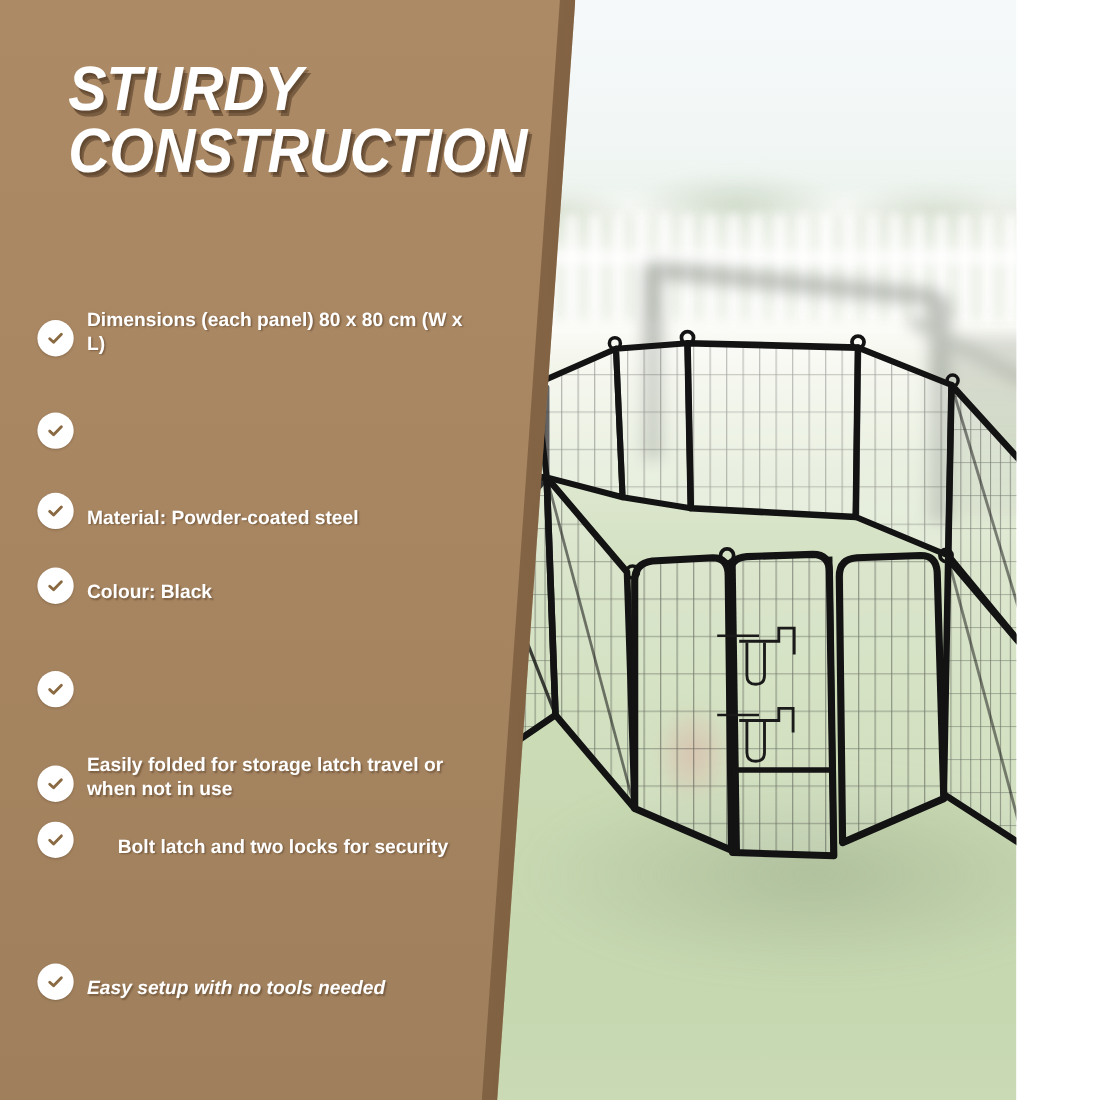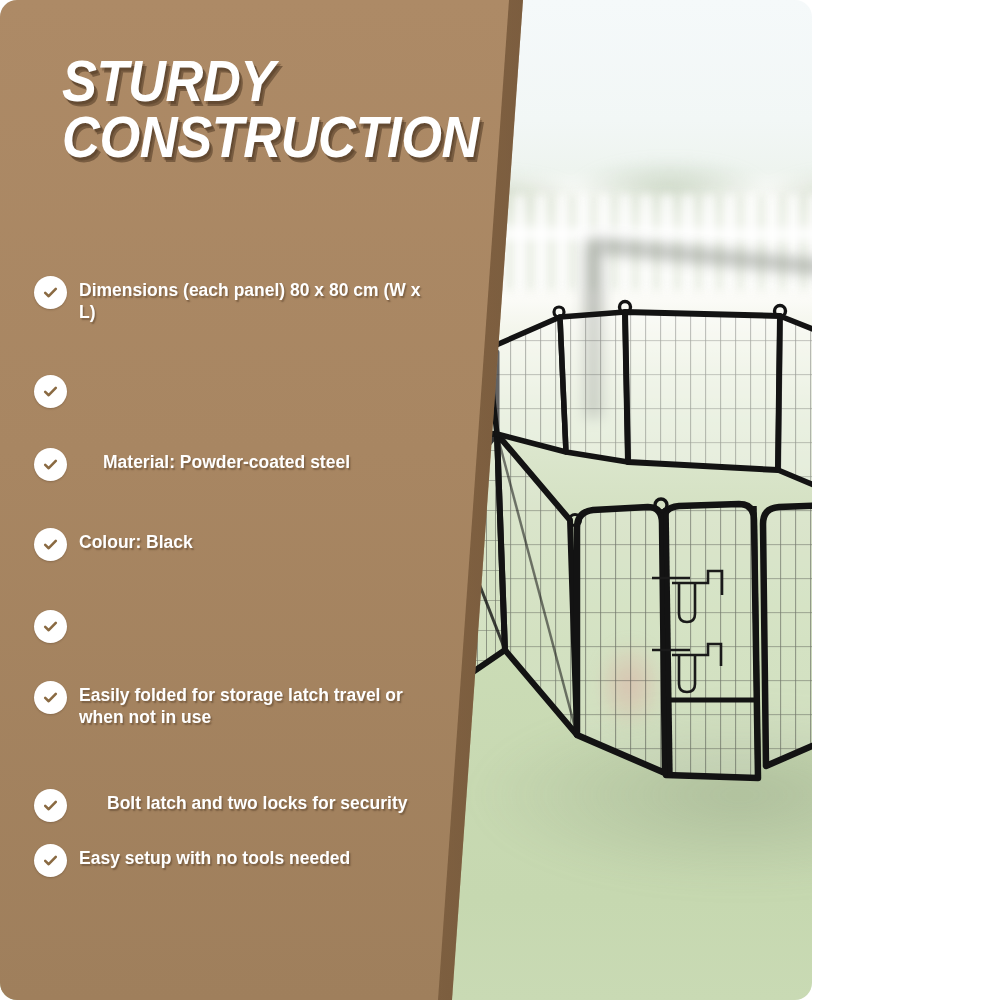--- a/index.html
+++ b/index.html
@@ -2,23 +2,22 @@
 <html><head>
 <meta charset="utf-8">
 <title>Sturdy Construction — Pet Playpen Feature Panel</title>
 <style>
   * { margin:0; padding:0; box-sizing:border-box; }
   html,body { width:1000px; height:1000px; overflow:hidden; background:#fff; }
   body { font-family:"Liberation Sans", sans-serif; }
 
   #stage {
     position:relative;
-    width:812px; height:1000px;
+    width:924px; height:1000px;
     overflow:hidden;
-    border-radius:17px;
   }
 
   
   .photo {
     position:absolute; inset:0;
     background:
       linear-gradient(to bottom,
         #f5f9fa 0%,
         #f2f7f6 12%,
         #eef4ef 17%,
@@ -129,21 +128,21 @@
     transform:scaleX(.92);
     transform-origin:left top;
     text-shadow:4px 5px 0 rgba(60,40,22,.45), 2px 3px 1px rgba(60,40,22,.35);
     white-space:pre-line;
   }
 
   
   .list { position:absolute; left:34px; top:276px; width:420px; }
   .bullet {
     position:absolute; left:0;
-    display:flex; align-items:flex-start; gap:12px;
+    display:flex; align-items:flex-end; gap:12px;
   }
   .chk {
     flex:0 0 auto;
     width:33px; height:33px; border-radius:50%;
     background:#ffffff;
     display:flex; align-items:center; justify-content:center;
     box-shadow:0 1px 2px rgba(60,40,22,.25);
   }
   .chk svg { display:block; }
   .btxt {
@@ -322,23 +321,23 @@
             <path d="M4.2 9.9 L7.7 13.2 L14.8 5.9" fill="none" stroke="#8A6A42" stroke-width="2.6" stroke-linecap="round" stroke-linejoin="round"></path>
           </svg>
         </span>
       </div>
       <div class="bullet" style="top: 172px;">
         <span class="chk">
           <svg width="19" height="19" viewBox="0 0 19 19" aria-hidden="true">
             <path d="M4.2 9.9 L7.7 13.2 L14.8 5.9" fill="none" stroke="#8A6A42" stroke-width="2.6" stroke-linecap="round" stroke-linejoin="round"></path>
           </svg>
         </span>
-        <span class="btxt" style="white-space: nowrap; margin-left: 24px;">Material: Powder-coated steel</span>
-      </div>
-      <div class="bullet" style="top: 252px;">
+        <span class="btxt" style="white-space: nowrap;">Material: Powder-coated steel</span>
+      </div>
+      <div class="bullet" style="top: 240px;">
         <span class="chk">
           <svg width="19" height="19" viewBox="0 0 19 19" aria-hidden="true">
             <path d="M4.2 9.9 L7.7 13.2 L14.8 5.9" fill="none" stroke="#8A6A42" stroke-width="2.6" stroke-linecap="round" stroke-linejoin="round"></path>
           </svg>
         </span>
         <span class="btxt" style="white-space: nowrap;">Colour: Black</span>
       </div>
       <div class="bullet" style="top: 334px;">
         <span class="chk">
           <svg width="19" height="19" viewBox="0 0 19 19" aria-hidden="true">
@@ -347,29 +346,29 @@
         </span>
       </div>
       <div class="bullet" style="top: 405px;">
         <span class="chk">
           <svg width="19" height="19" viewBox="0 0 19 19" aria-hidden="true">
             <path d="M4.2 9.9 L7.7 13.2 L14.8 5.9" fill="none" stroke="#8A6A42" stroke-width="2.6" stroke-linecap="round" stroke-linejoin="round"></path>
           </svg>
         </span>
         <span class="btxt">Easily folded for storage latch travel or when not in use</span>
       </div>
-      <div class="bullet" style="top: 513px; gap: 40px;">
+      <div class="bullet" style="top: 471px; gap: 40px;">
         <span class="chk">
           <svg width="19" height="19" viewBox="0 0 19 19" aria-hidden="true">
             <path d="M4.2 9.9 L7.7 13.2 L14.8 5.9" fill="none" stroke="#8A6A42" stroke-width="2.6" stroke-linecap="round" stroke-linejoin="round"></path>
           </svg>
         </span>
         <span class="btxt" style="white-space: nowrap;">Bolt latch and two locks for security</span>
       </div>
-      <div class="bullet" style="top: 568px;">
+      <div class="bullet" style="top: 600px; font-style: italic;">
         <span class="chk">
           <svg width="19" height="19" viewBox="0 0 19 19" aria-hidden="true">
             <path d="M4.2 9.9 L7.7 13.2 L14.8 5.9" fill="none" stroke="#8A6A42" stroke-width="2.6" stroke-linecap="round" stroke-linejoin="round"></path>
           </svg>
         </span>
         <span class="btxt" style="white-space: nowrap;">Easy setup with no tools needed</span>
       </div>
     </div>
 
 </div>

